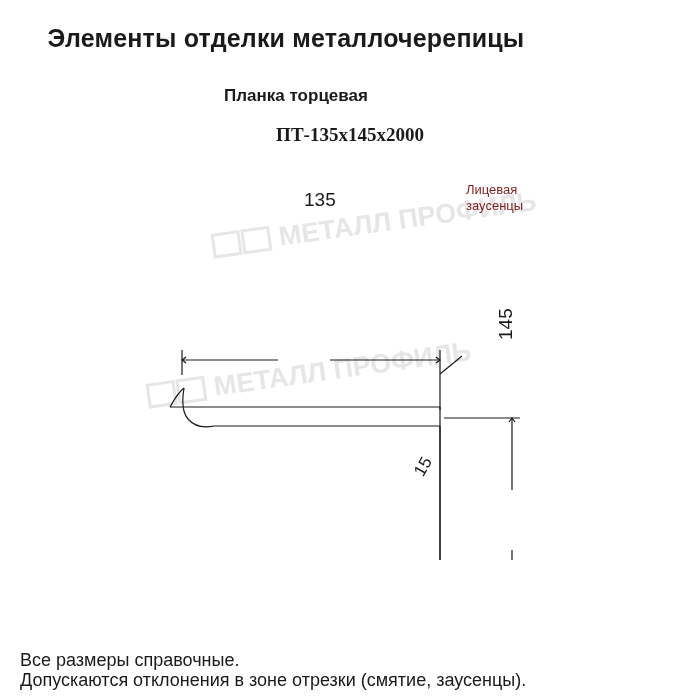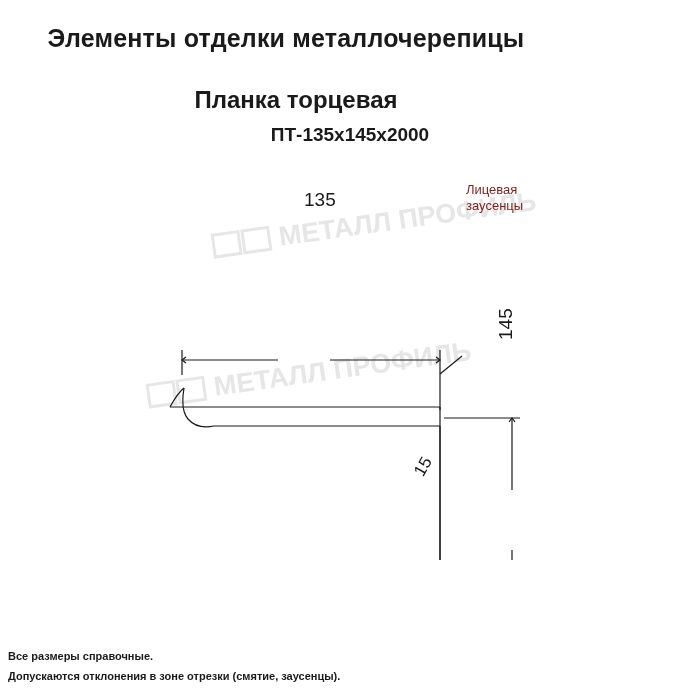--- a/index.html
+++ b/index.html
@@ -28,54 +28,54 @@
     font-size: 25px;
     font-weight: bold;
     letter-spacing: 0.2px;
   }
   .title-sub {
     position: absolute;
     top: 86px;
     left: 0;
     width: 592px;
     text-align: center;
-    font-size: 24px;
+    font-size: 17px;
     font-weight: bold;
   }
   .title-code {
     position: absolute;
     top: 124px;
     left: 0;
     width: 700px;
     text-align: center;
     font-size: 19px;
     font-weight: bold;
+    font-family: Liberation Serif, serif;
   }
   .drawing {
     position: absolute;
     top: 160px;
     left: 0;
     width: 700px;
     height: 400px;
   }
   .watermark {
     position: absolute;
     left: 0;
     top: 0;
     width: 700px;
     height: 700px;
     pointer-events: none;
   }
   .footnote {
     position: absolute;
-    left: 8px;
-    font-size: 11px;
+    left: 20px;
+    font-size: 18px;
     color: #1a1a1a;
     white-space: nowrap;
-    font-weight: bold;
   }
   .footnote.l1 { top: 650px; }
   .footnote.l2 { top: 670px; }
   .label-face {
     position: absolute;
     left: 466px;
     top: 182px;
     font-size: 13px;
     line-height: 16px;
     color: #7f1d1d;

